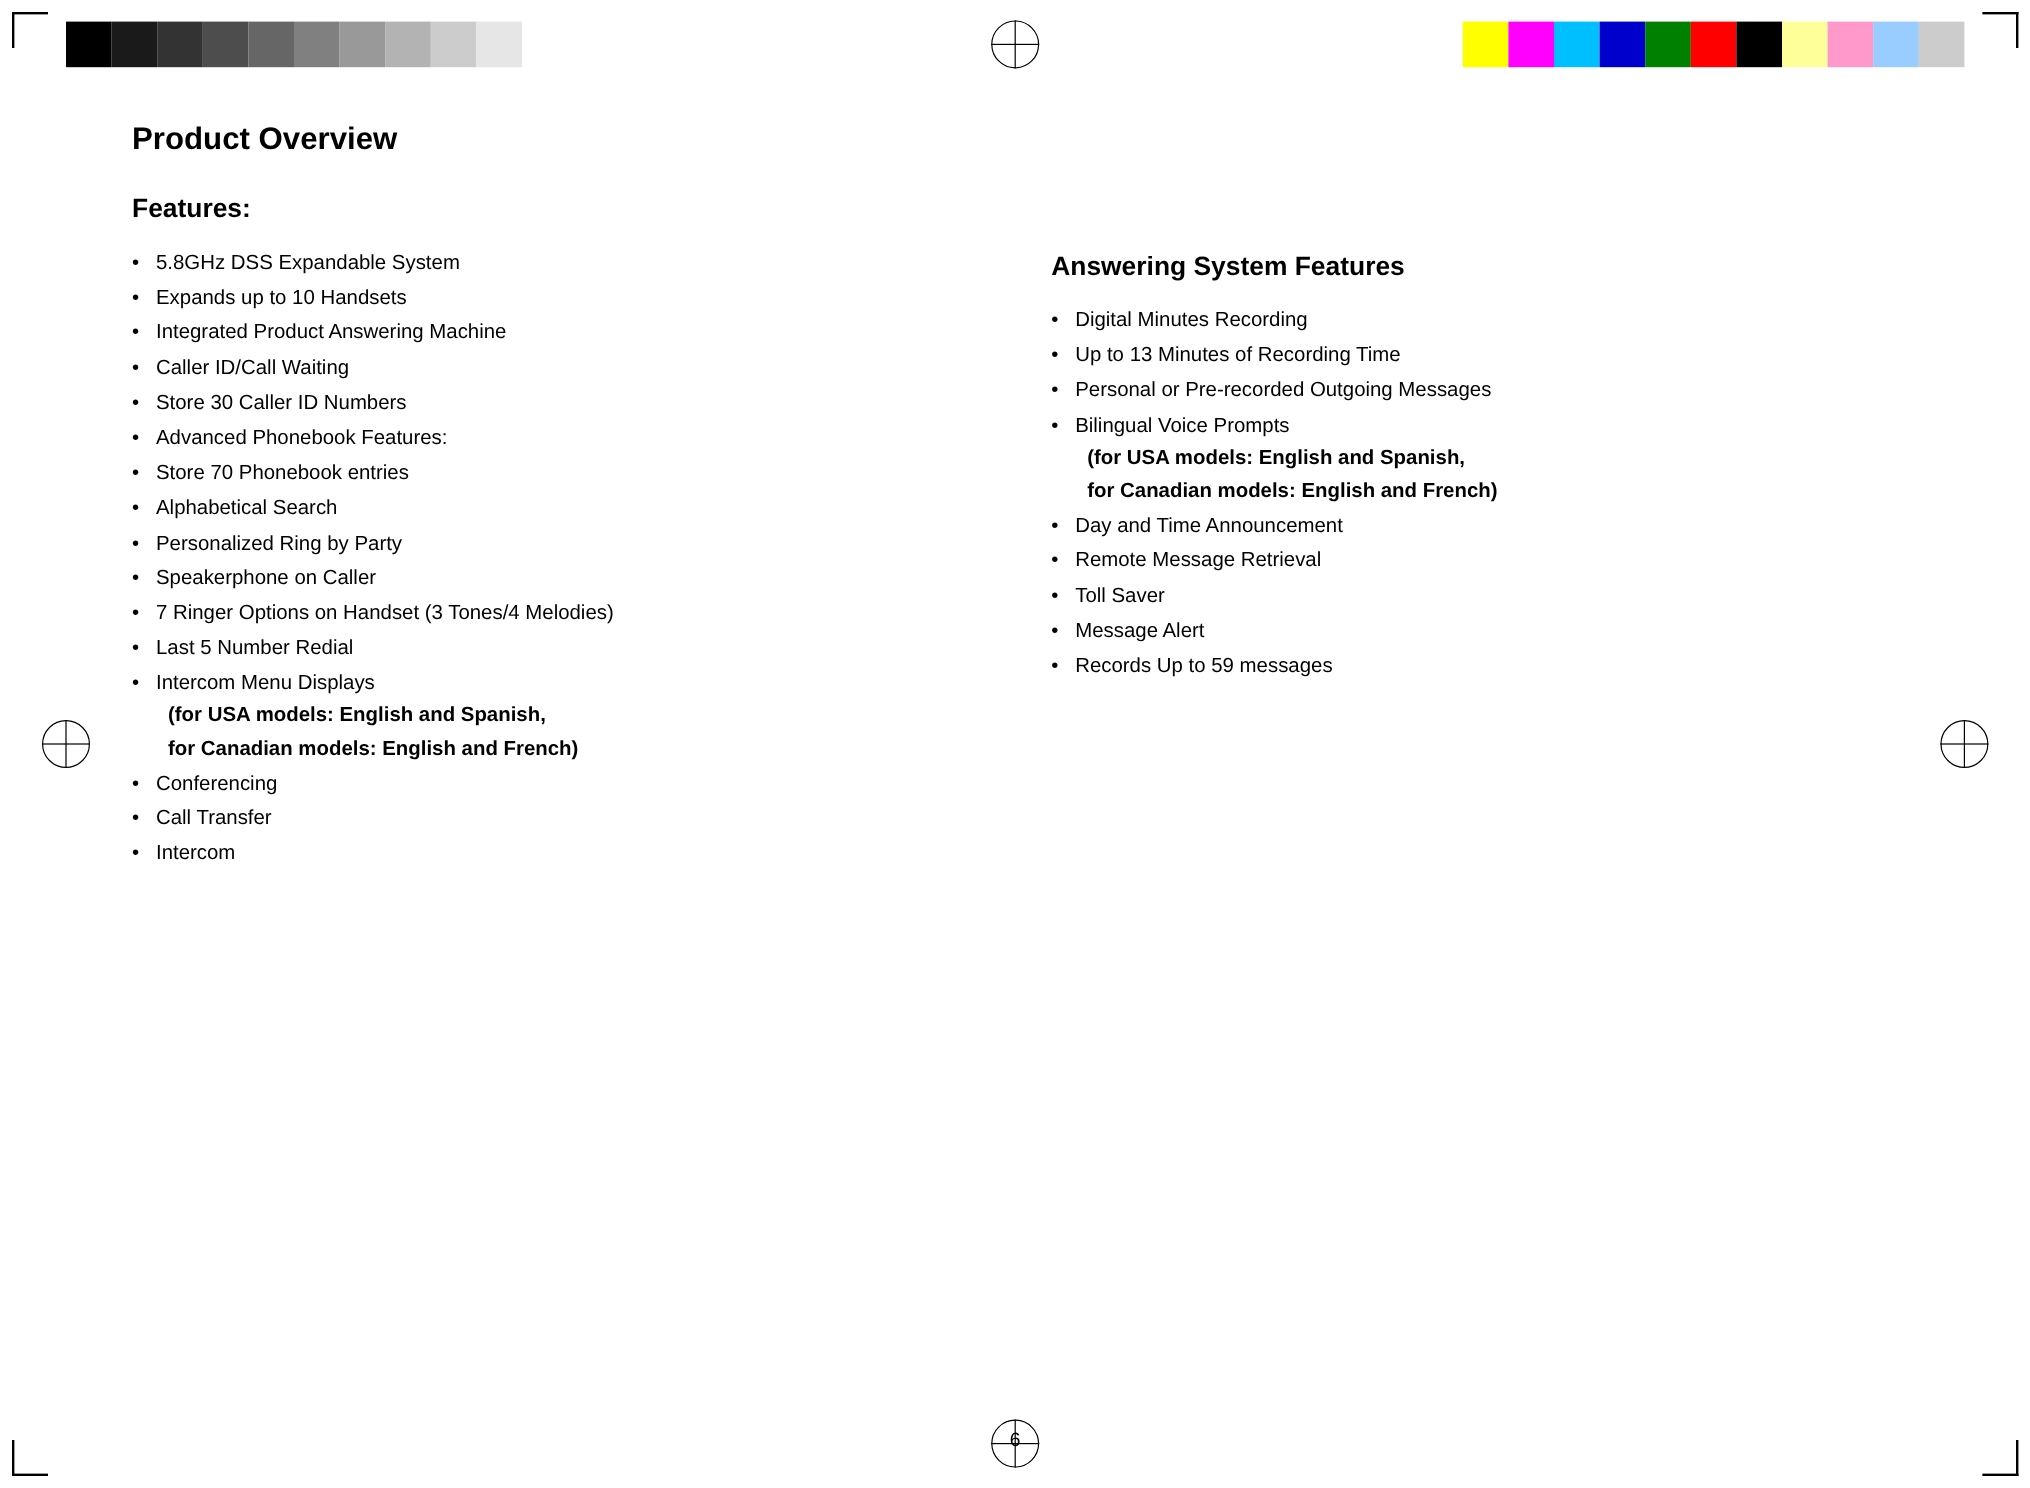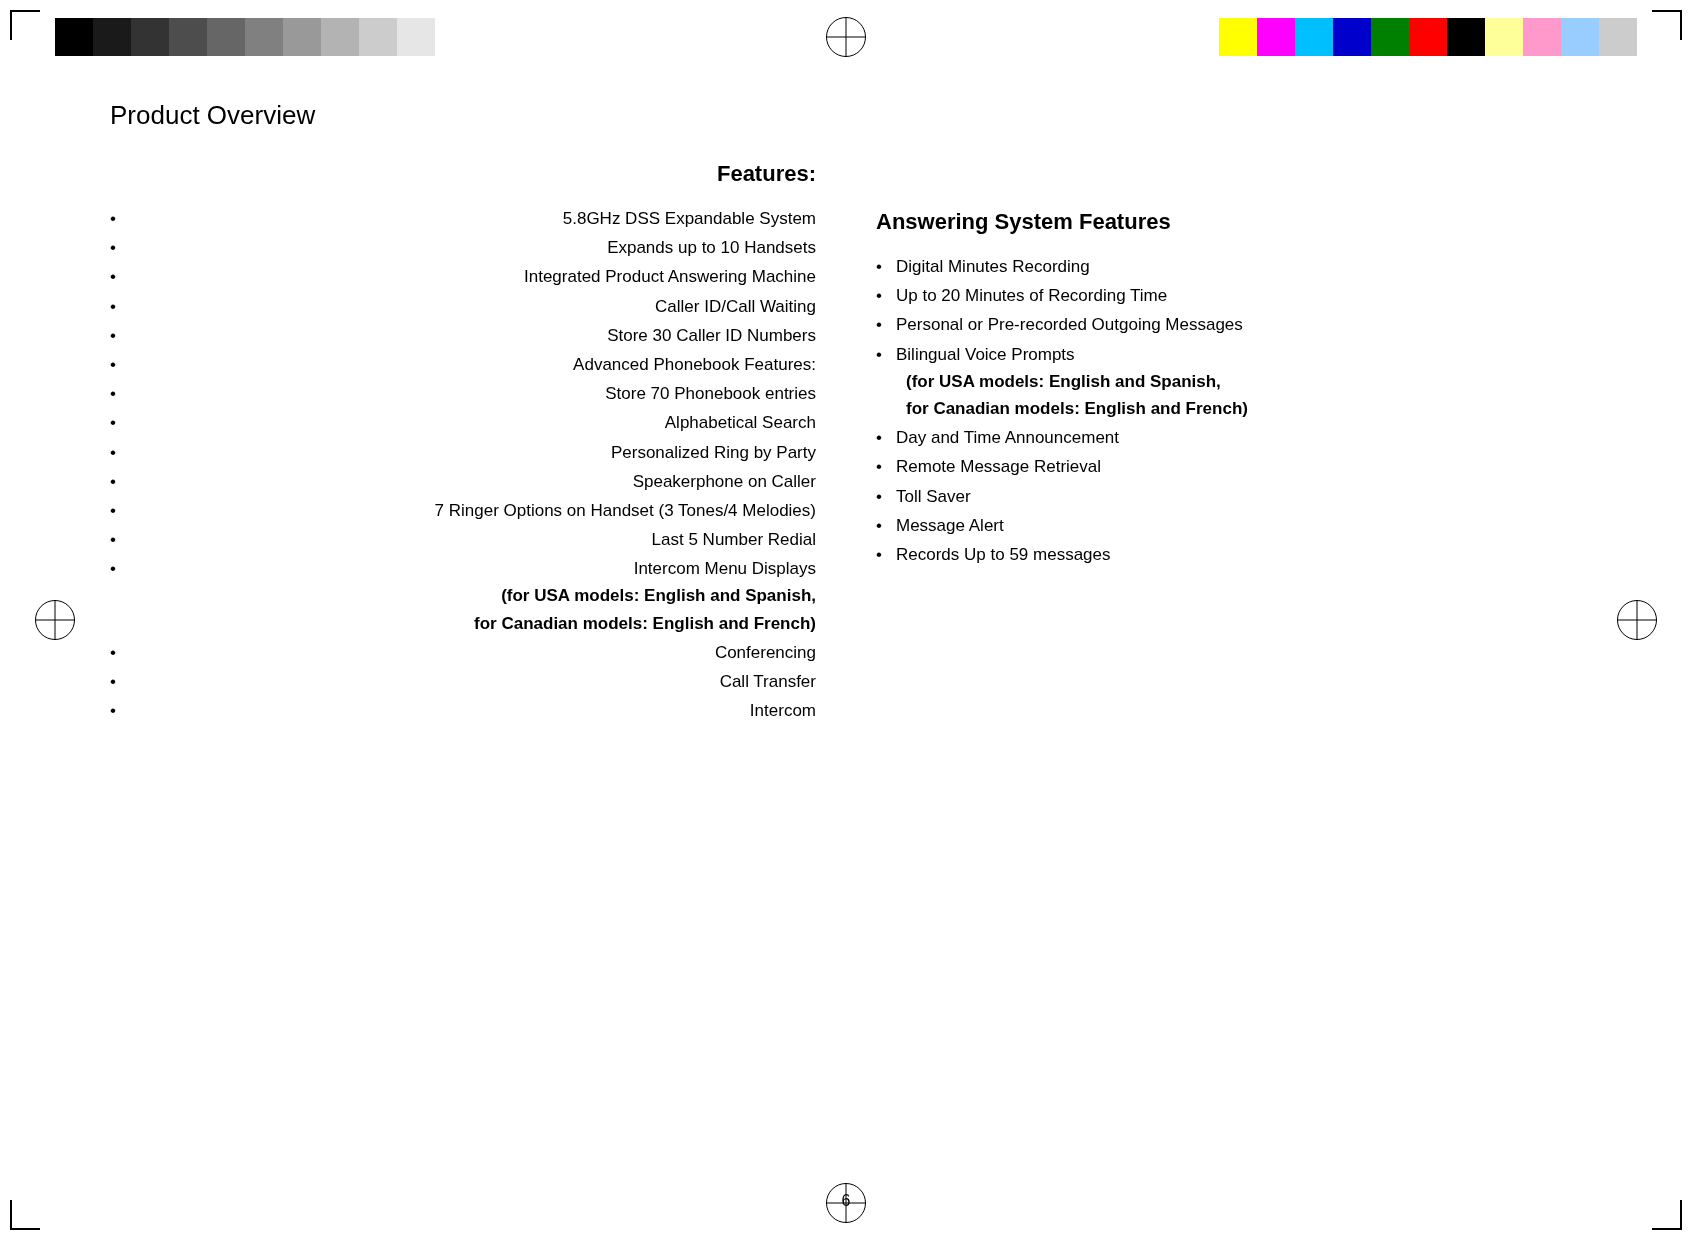--- a/index.html
+++ b/index.html
@@ -138,33 +138,32 @@
     .main-content {
       position: absolute;
       top: 100px;
       left: 110px;
       right: 110px;
       bottom: 80px;
     }
 
     .page-title {
       font-size: 26px;
-      font-weight: normal;
+      font-weight: bold;
       margin-bottom: 30px;
       font-family: Arial, Helvetica, sans-serif;
     }
 
     .two-column {
       display: flex;
       gap: 60px;
     }
 
     .column-left {
       flex: 1;
-      text-align: right;
     }
 
     .column-right {
       flex: 1;
       margin-top: 48px;
     }
 
     .section-title {
       font-size: 22px;
       font-weight: bold;
@@ -288,21 +287,21 @@
           <li>Conferencing</li>
           <li>Call Transfer</li>
           <li>Intercom</li>
         </ul>
     </div>
 
     <div class="column-right">
       <h2 class="section-title">Answering System Features</h2>
       <ul class="feature-list" id="answering-list">
           <li>Digital Minutes Recording</li>
-          <li>Up to 20 Minutes of Recording Time</li>
+          <li>Up to 13 Minutes of Recording Time</li>
           <li>Personal or Pre-recorded Outgoing Messages</li>
           <li>Bilingual Voice Prompts</li>
           <li class="sub-line">(for USA models: English and Spanish,</li>
           <li class="sub-line">for Canadian models: English and French)</li>
           <li>Day and Time Announcement</li>
           <li>Remote Message Retrieval</li>
           <li>Toll Saver</li>
           <li>Message Alert</li>
           <li>Records Up to 59 messages</li>
         </ul>

